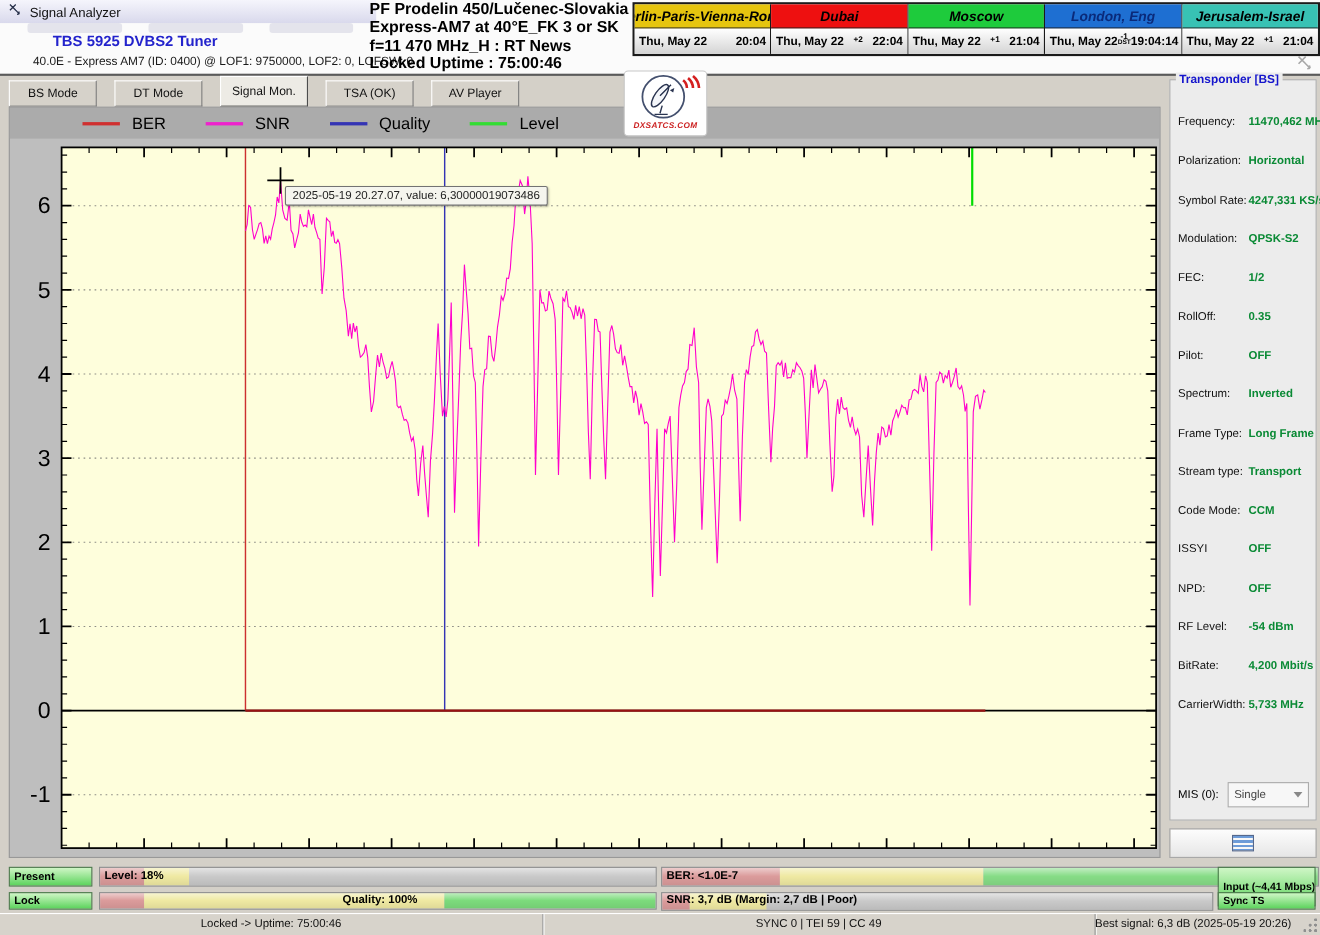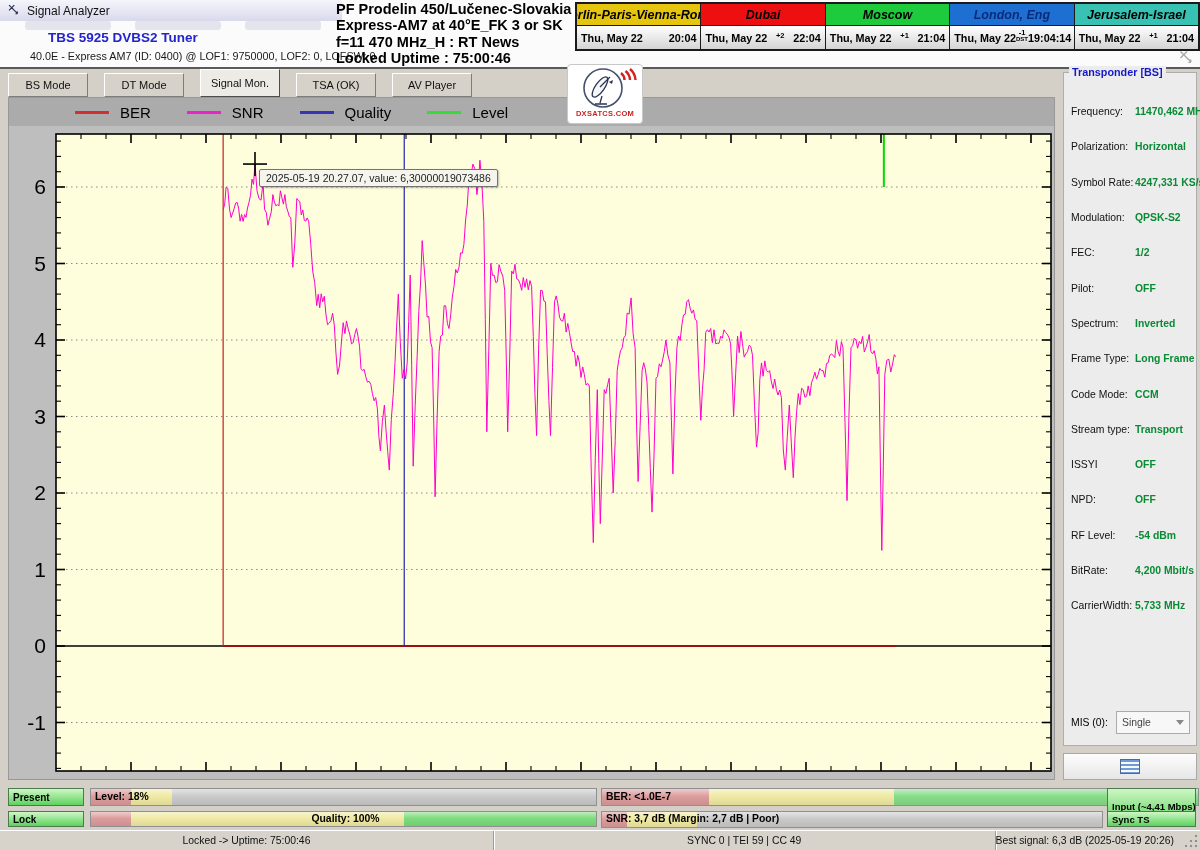--- a/index.html
+++ b/index.html
@@ -36,21 +36,21 @@
   
   .chart-panel{position:absolute;left:8px;top:97px;width:1047px;height:683px;background:#BEBEBE;border:1px solid #989898;box-sizing:border-box;}
   .legend-strip{position:absolute;left:0;top:0;width:100%;height:28px;background:#ABABAB;display:flex;align-items:center;padding-left:66px;gap:36px;box-sizing:border-box;}
   .legend-item{display:flex;align-items:center;gap:11px;font-size:15px;color:#000;}
   .legend-dash{width:34px;height:3px;}
   #chart{position:absolute;left:0;top:28px;}
   .tooltip{position:absolute;left:250px;top:71px;background:#F5F5EE;border:1px solid #737373;border-radius:2px;padding:2px 6px;font-size:10.5px;color:#222;white-space:nowrap;z-index:4;box-shadow:1px 1px 2px rgba(0,0,0,.25);}
 
   
   .logo{position:absolute;left:567px;top:64px;width:74px;height:58px;background:#FFF;border:1px solid #C8C8C8;border-radius:4px;z-index:6;display:flex;flex-direction:column;align-items:center;}
-  .logo-text{font-size:7.5px;font-weight:bold;color:#C22;letter-spacing:.3px;margin-top:-2px;}
+  .logo-text{font-size:7.5px;font-weight:bold;color:#C22;letter-spacing:.3px;margin-top:-2px;font-style:italic;}
 
   
   .sidebar{position:absolute;left:1063px;top:72px;width:134px;height:674px;background:#ECECEC;border:1px solid #ADADAD;box-sizing:border-box;}
   .sidebar-title{position:absolute;left:5px;top:-7px;background:#ECECEC;padding:0 3px;color:#1515CC;font-size:10.8px;font-weight:bold;white-space:nowrap;}
   .sb-rows{position:absolute;left:7px;top:21px;right:2px;}
   .sb-row{height:35.3px;display:flex;align-items:center;font-size:10.4px;}
   .sb-label{width:64px;color:#111;flex:0 0 auto;}
   .sb-value{font-weight:bold;color:#0A8A35;white-space:nowrap;}
   .mis-row{position:absolute;left:7px;top:632px;right:6px;height:35px;display:flex;align-items:center;font-size:10.4px;justify-content:space-between;}
   .mis-select{width:62px;height:21px;background:#F7F7F7;border:1px solid #ABABAB;display:flex;align-items:center;justify-content:space-between;padding:0 5px;color:#444;font-size:10.4px;}
@@ -413,38 +413,42 @@
         </div>
         <div class="sb-row">
           <div class="sb-label">Modulation:</div>
           <div class="sb-value">QPSK-S2</div>
         </div>
         <div class="sb-row">
           <div class="sb-label">FEC:</div>
           <div class="sb-value">1/2</div>
         </div>
         <div class="sb-row">
+          <div class="sb-label">RollOff:</div>
+          <div class="sb-value">0.35</div>
+        </div>
+        <div class="sb-row">
           <div class="sb-label">Pilot:</div>
           <div class="sb-value">OFF</div>
         </div>
         <div class="sb-row">
           <div class="sb-label">Spectrum:</div>
           <div class="sb-value">Inverted</div>
         </div>
         <div class="sb-row">
           <div class="sb-label">Frame Type:</div>
           <div class="sb-value">Long Frame</div>
         </div>
         <div class="sb-row">
+          <div class="sb-label">Stream type:</div>
+          <div class="sb-value">Transport</div>
+        </div>
+        <div class="sb-row">
           <div class="sb-label">Code Mode:</div>
           <div class="sb-value">CCM</div>
-        </div>
-        <div class="sb-row">
-          <div class="sb-label">Stream type:</div>
-          <div class="sb-value">Transport</div>
         </div>
         <div class="sb-row">
           <div class="sb-label">ISSYI</div>
           <div class="sb-value">OFF</div>
         </div>
         <div class="sb-row">
           <div class="sb-label">NPD:</div>
           <div class="sb-value">OFF</div>
         </div>
         <div class="sb-row">

